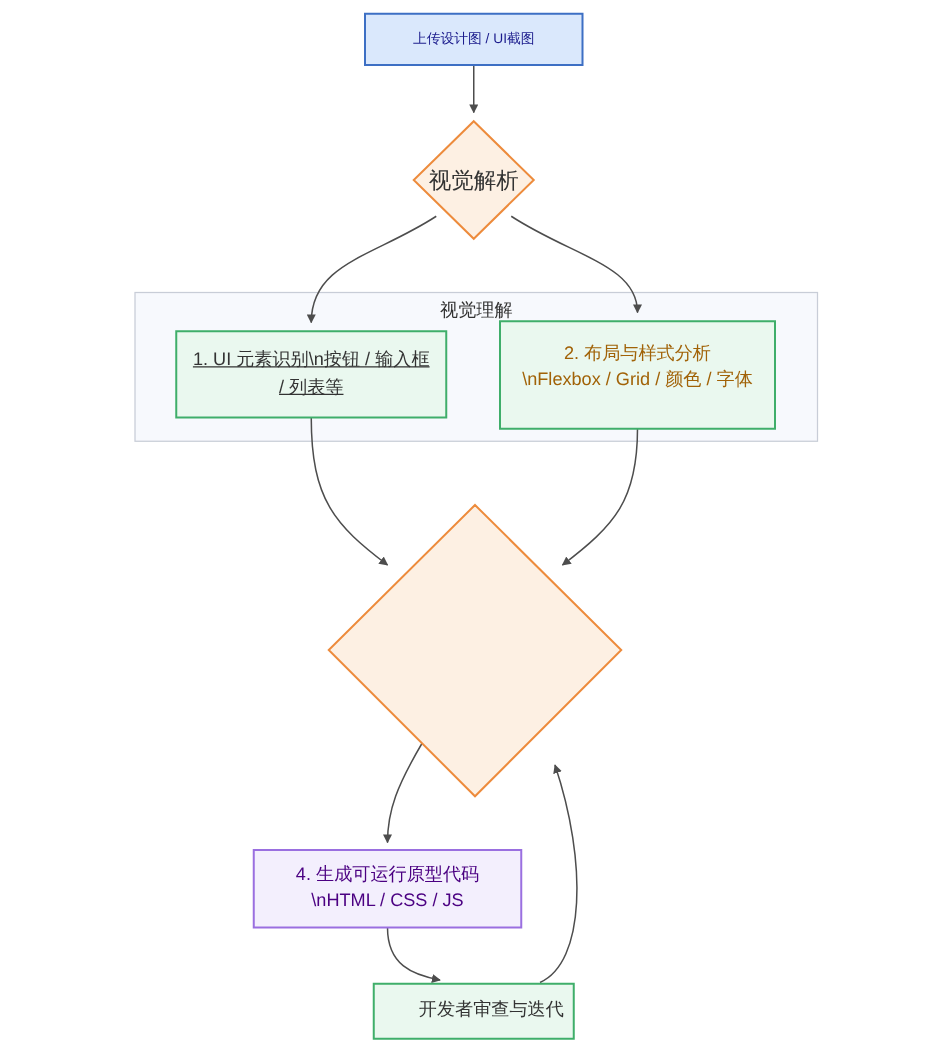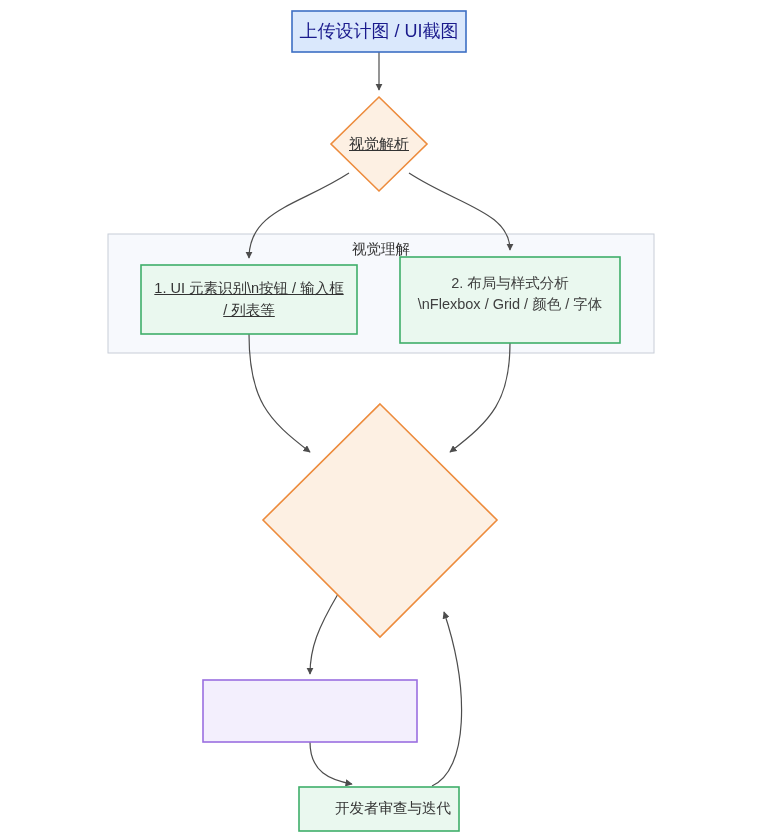--- a/index.html
+++ b/index.html
@@ -24,22 +24,22 @@
   .node-label {
     position: absolute;
     display: flex;
     align-items: center;
     justify-content: center;
     text-align: center;
     pointer-events: none;
     line-height: 1.45;
     white-space: pre-line;
   }
-  .lbl-blue   { color: #1a1a8c; font-size: 18px; }
-  .lbl-orange { color: #333333; font-size: 15px; text-decoration: underline; }
+  .lbl-blue   { color: #1a1a8c; font-size: 11px; }
+  .lbl-orange { color: #333333; font-size: 18px; }
   .lbl-green  { color: #333333; font-size: 14.5px; }
   .lbl-purple { color: #4b0082; font-size: 14.5px; }
   .lbl-sub    { color: #333333; font-size: 14.5px; text-align: center; }
 
   .shape { position: absolute; }
 </style>
 </head>
 <body>
 
 <div id="diagram">
@@ -85,20 +85,22 @@
   </svg>
 
   <div class="node-label lbl-sub" style="left: 108px; top: 234px; width: 546px; height: 28px; align-items: flex-start; padding-top: 5px;">视觉理解</div>
 
   <div class="node-label lbl-blue" style="left: 292px; top: 11px; width: 174px; height: 41px; color: rgb(26, 26, 140);">上传设计图 / UI截图</div>
 
   <div class="node-label lbl-orange" style="left: 331px; top: 122px; width: 96px; height: 44px; color: rgb(51, 51, 51);">视觉解析</div>
 
   <div class="node-label lbl-green" style="left: 151px; top: 265px; width: 196px; height: 69px; color: rgb(51, 51, 51); text-decoration: underline;">1. UI 元素识别\n按钮 / 输入框 / 列表等</div>
 
-  <div class="node-label lbl-green" style="left: 412px; top: 257px; width: 196px; height: 74px; color: #404040;">2. 布局与样式分析
+  <div class="node-label lbl-green" style="left: 412px; top: 257px; width: 196px; height: 74px; color: #a16207;">2. 布局与样式分析
 \nFlexbox / Grid / 颜色 / 字体</div>
 
 
+  <div class="node-label lbl-purple" style="left: 211px; top: 680px; width: 198px; height: 62px; color: rgb(75, 0, 130);">4. 生成可运行原型代码
+\nHTML / CSS / JS</div>
 
   <div class="node-label lbl-green" style="left: 299px; top: 787px; width: 188px; height: 44px; color: rgb(51, 51, 51);">开发者审查与迭代</div>
 
 </div>
 
 </body></html>

